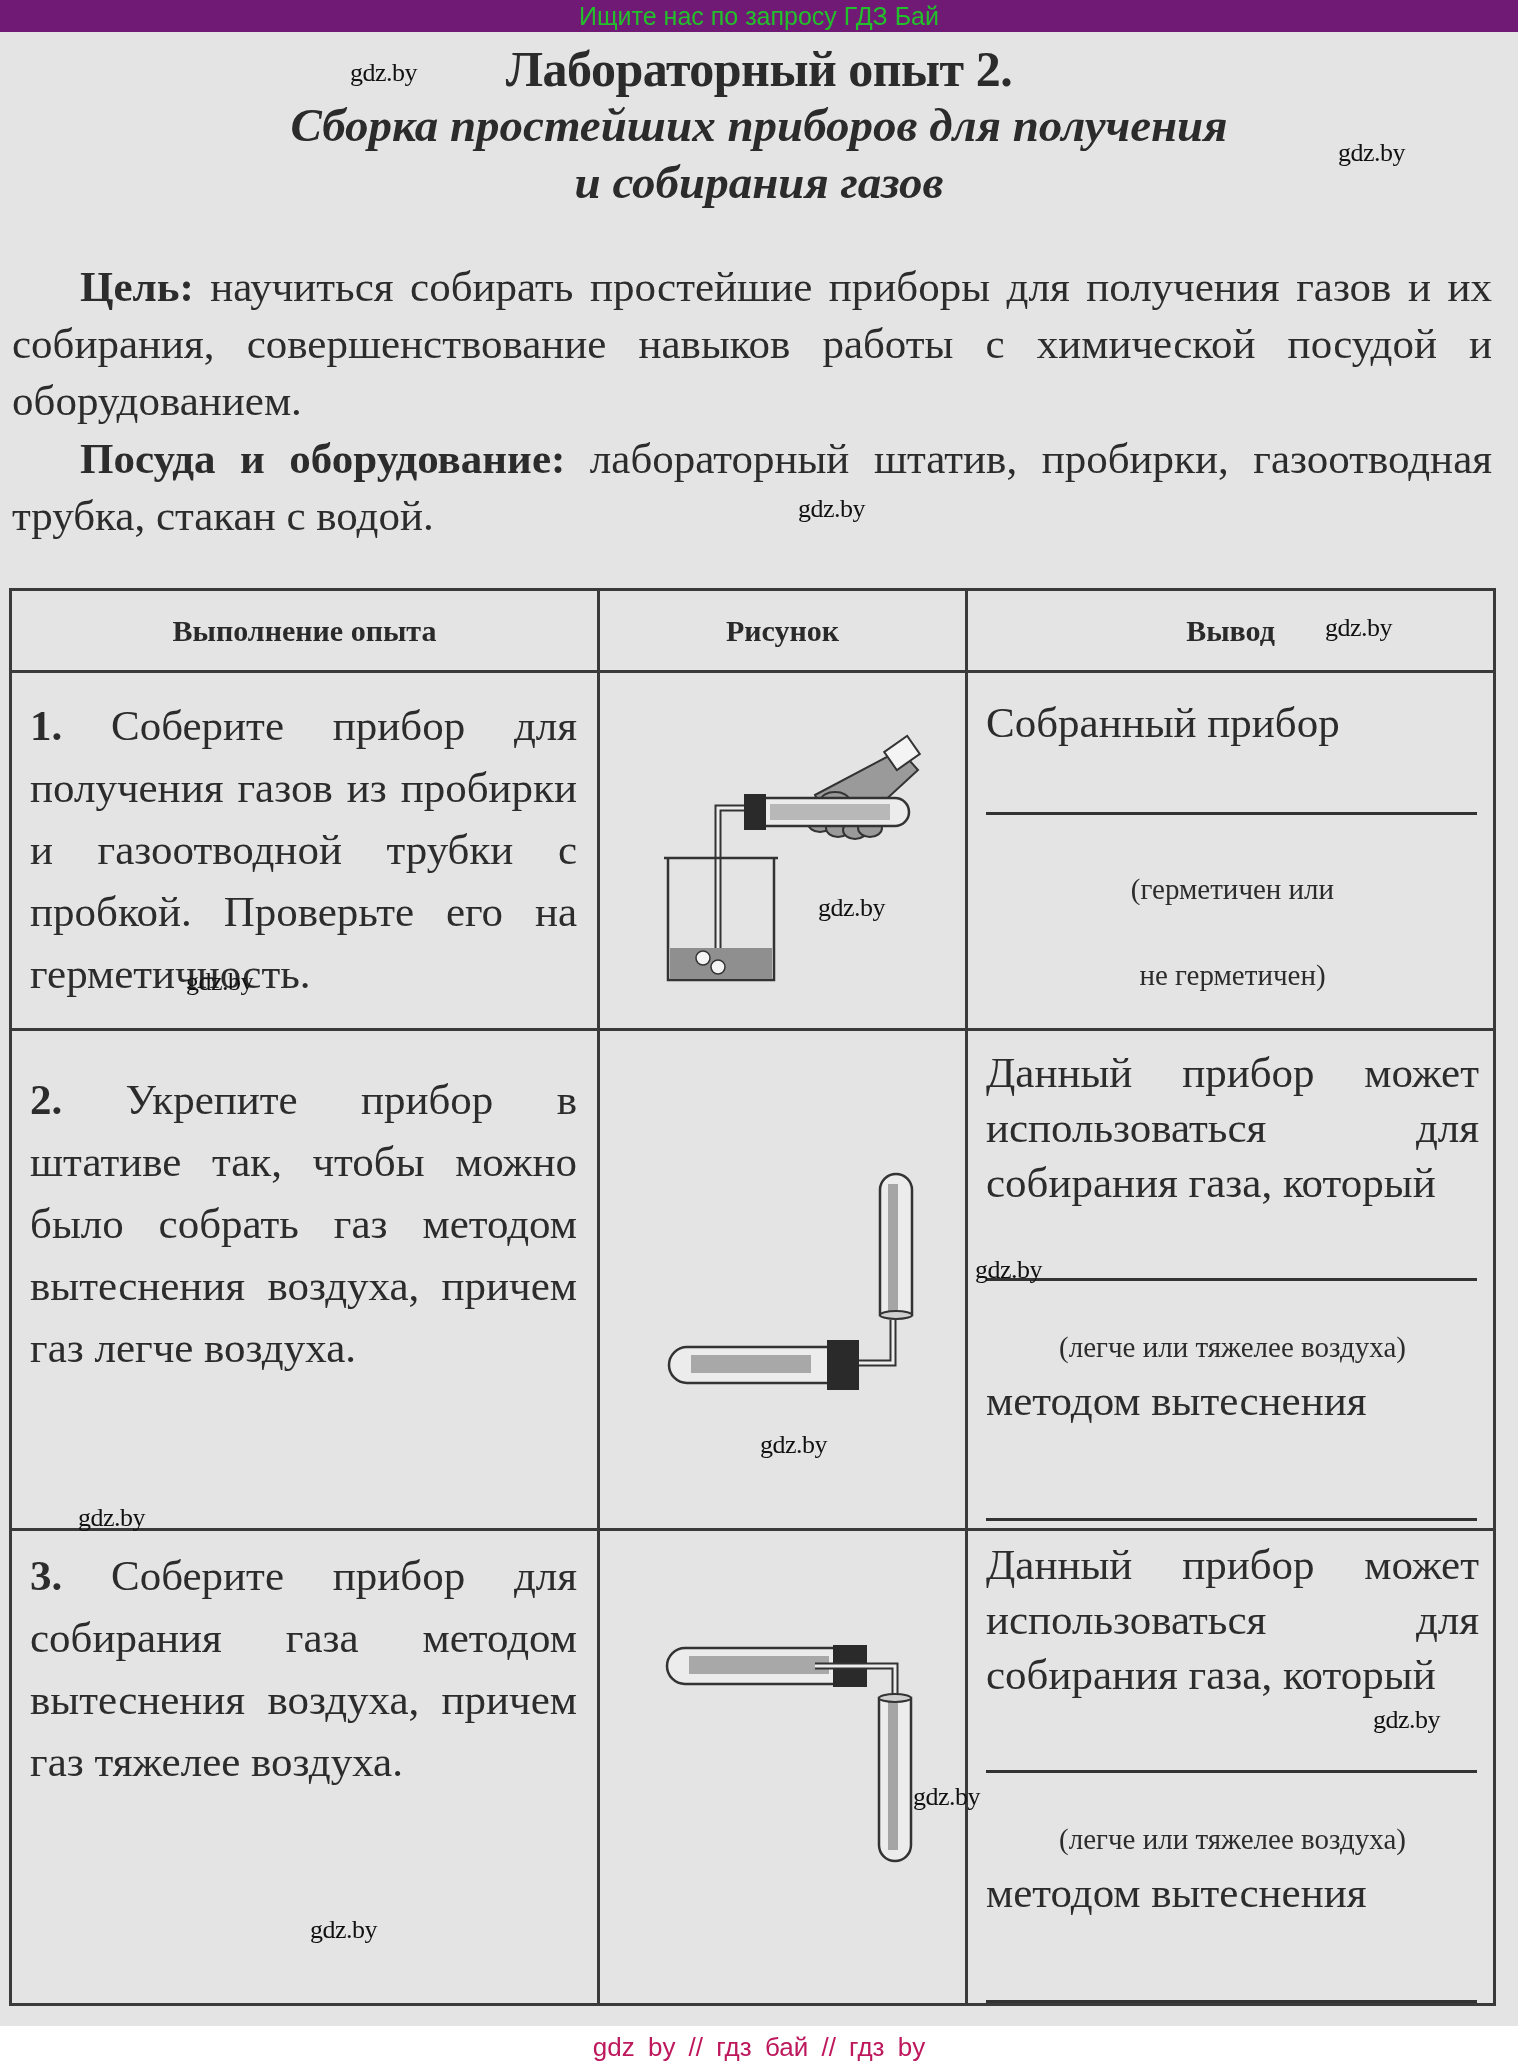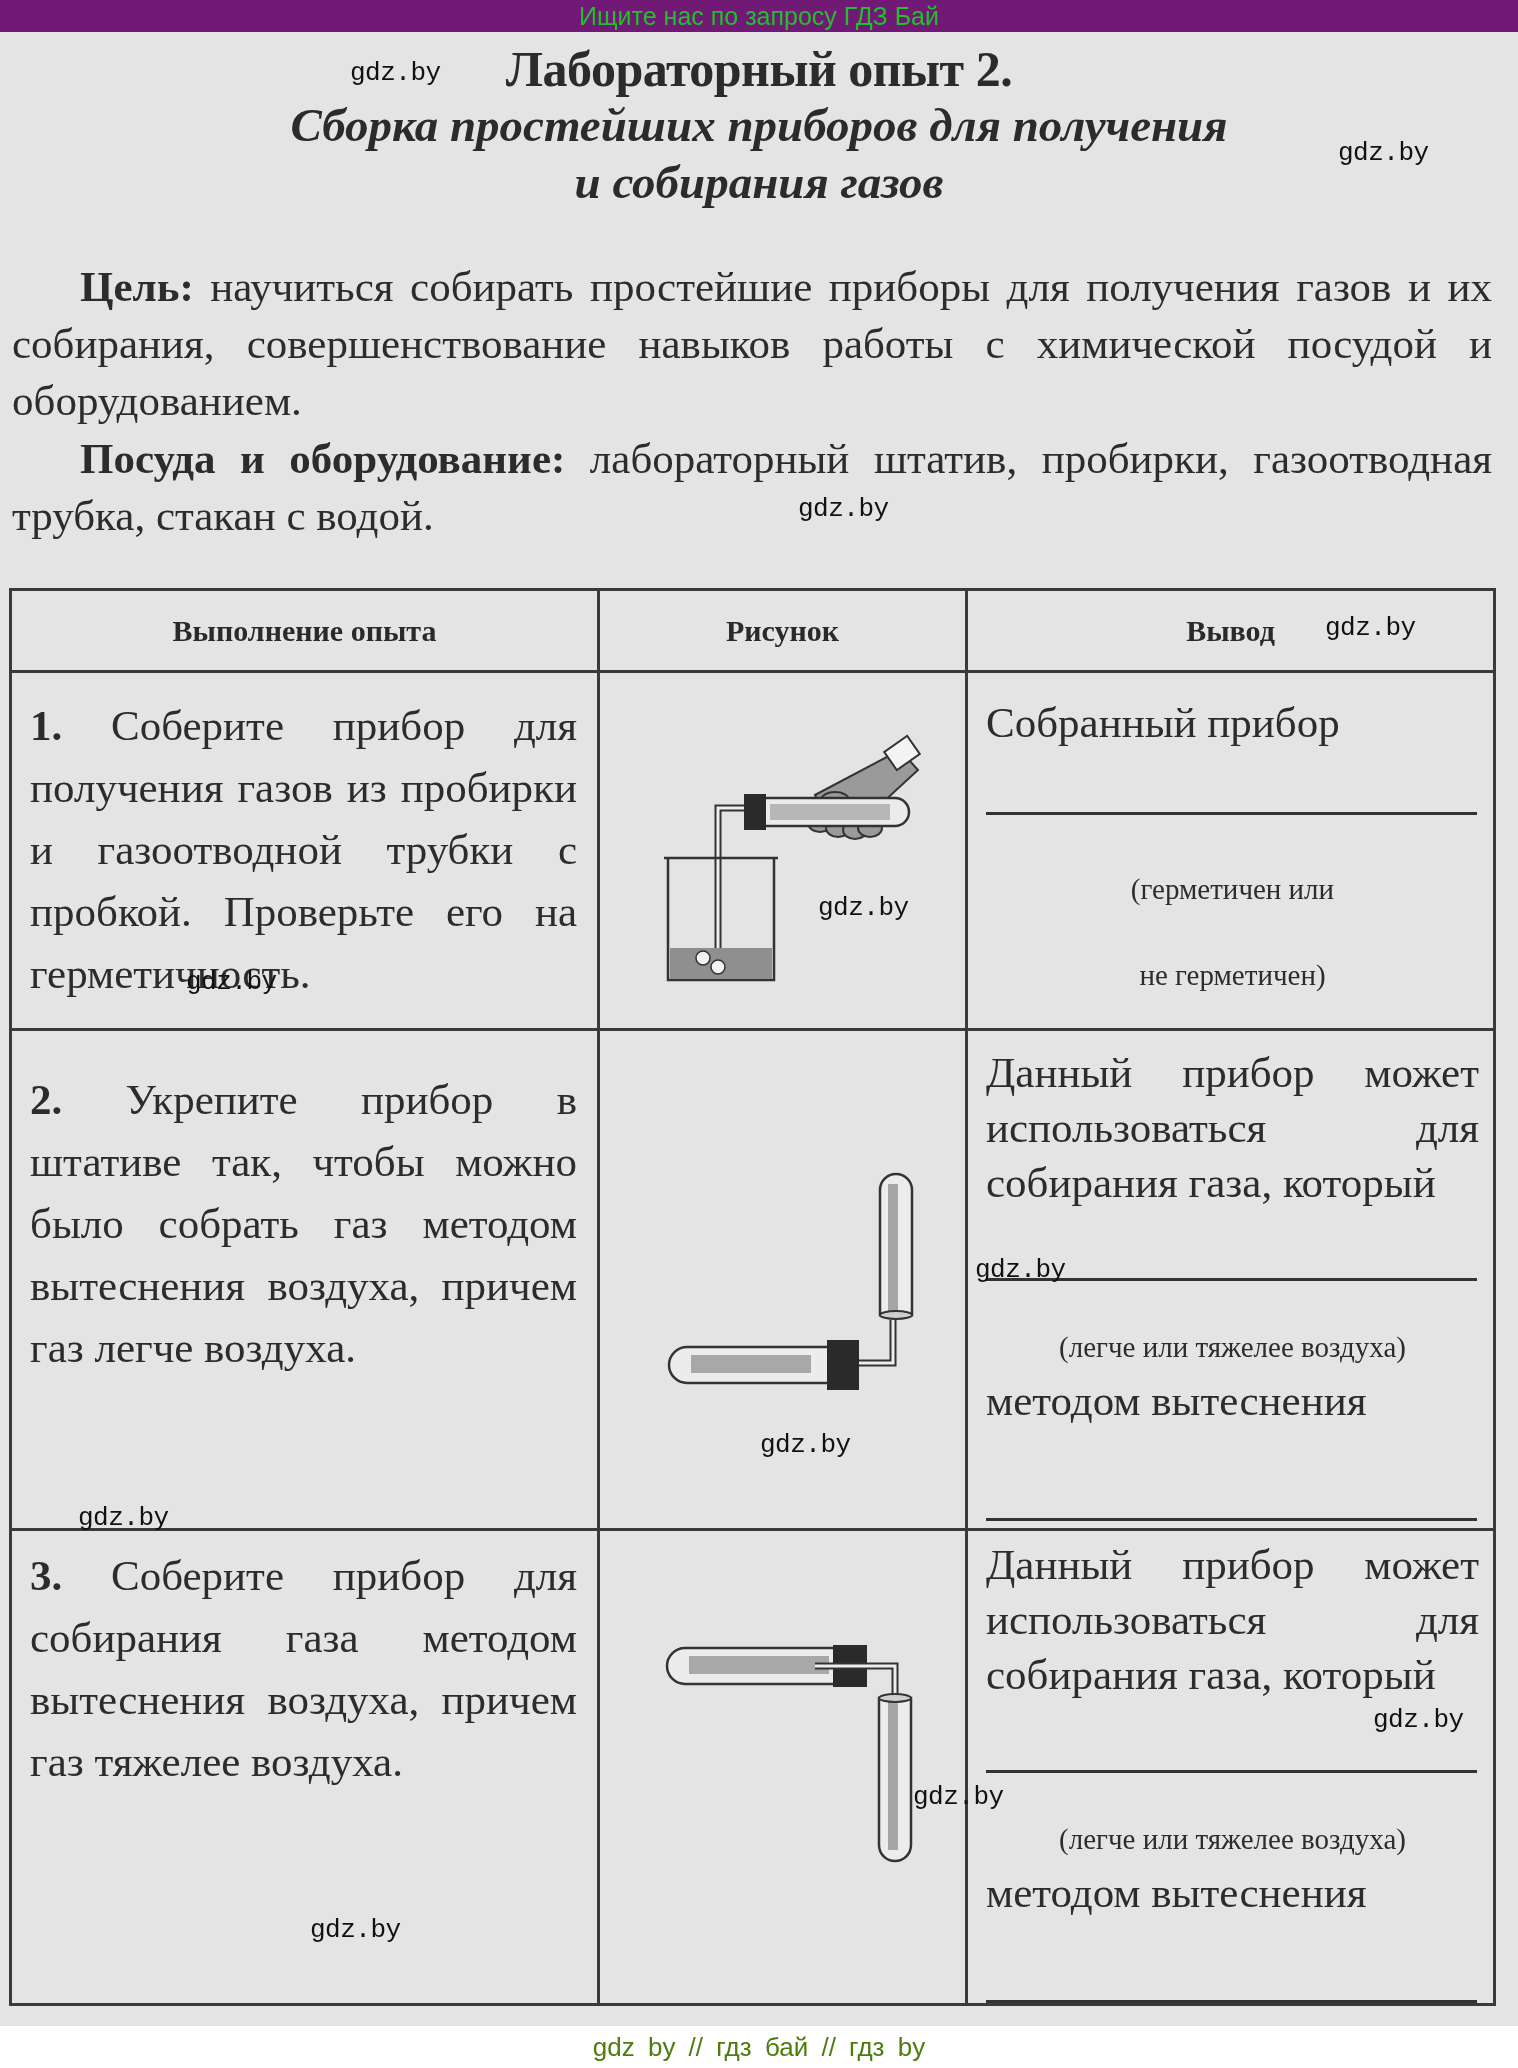--- a/index.html
+++ b/index.html
@@ -13,27 +13,27 @@
     font-size: 25px; line-height: 32px; color: #22c02a;
   }
   .page {
     position: absolute; left: 0; top: 32px; width: 1518px; height: 1994px;
     background: #e4e4e4;
   }
   .footer {
     position: absolute; left: 0; top: 2026px; width: 1518px; height: 42px;
     background: #ffffff; text-align: center;
     font-family: "Liberation Sans", "DejaVu Sans", sans-serif;
-    font-size: 26px; line-height: 42px; color: #4d7c0f;
+    font-size: 26px; line-height: 42px; color: #be185d;
     word-spacing: 6px;
   }
 
   .wm {
     position: absolute;
-    font-family: Liberation Mono, monospace;
+    font-family: Liberation Serif, serif;
     font-size: 26px; color: #111; letter-spacing: -0.5px;
   }
 
   .title-1 {
     position: absolute; left: 0; width: 1518px; top: 40px; text-align: center;
     font-size: 50px; font-weight: bold; color: #2b2b2b; letter-spacing: -0.5px;
   }
   .title-2, .title-3 {
     position: absolute; left: 0; width: 1518px; text-align: center;
     font-size: 47px; font-weight: bold; font-style: italic; color: #2b2b2b;

